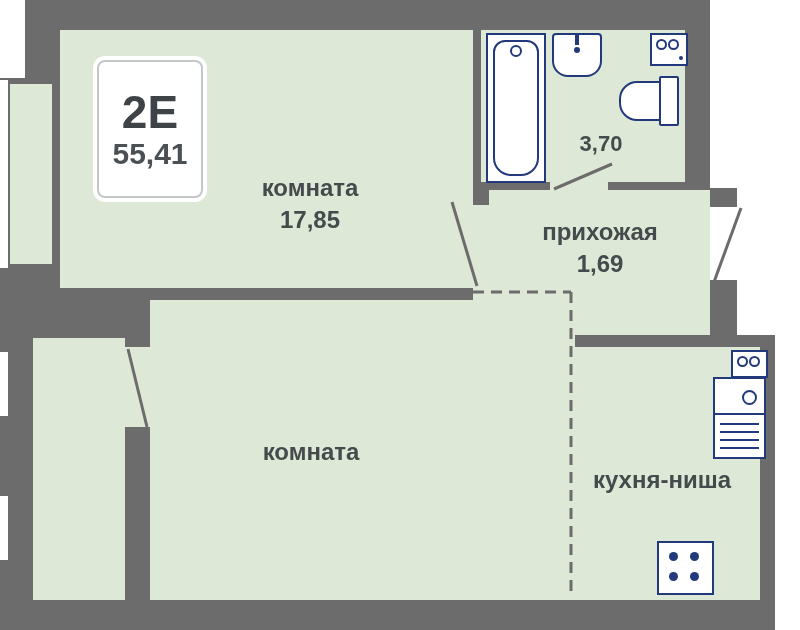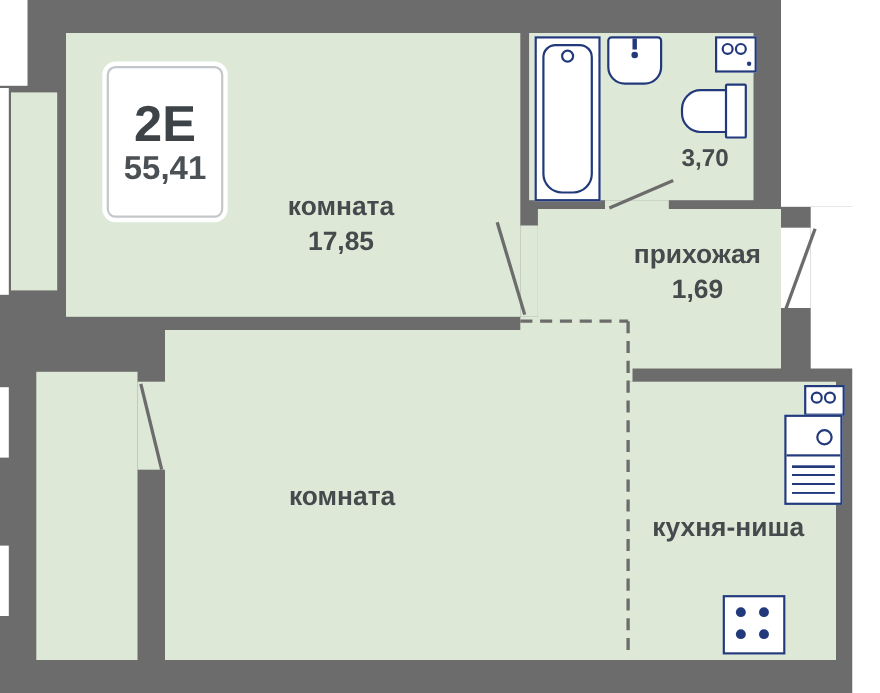--- a/index.html
+++ b/index.html
@@ -5,21 +5,21 @@
   html,body{margin:0;padding:0;background:#fff;}
   #stage{position:relative;width:800px;height:630px;background:#ffffff;
          font-family:"Liberation Sans",sans-serif;overflow:hidden;}
   .abs{position:absolute;}
   .wall{background:#6c6c6c;}
   .room{background:#dde9d6;}
   .white{background:#ffffff;}
   .label{position:absolute;transform:translateX(-50%);text-align:center;
          color:#454a4d;font-weight:700;font-size:24px;line-height:32px;white-space:nowrap;}
   .label.small{font-size:20px;line-height:30px;}
-  .label.single{font-size:22px;margin-left:40px;}
+  .label.single{font-size:22px;}
   
   .badge{background:#fff;border-radius:12px;}
   .badge-inner{position:absolute;inset:4px;border:2px solid #c3c7c9;border-radius:8px;
                display:flex;flex-direction:column;align-items:center;justify-content:center;gap:4px;}
   .badge-type{font-size:46px;font-weight:700;color:#3d4347;line-height:1;}
   .badge-area{font-size:30px;font-weight:700;color:#4a5054;line-height:1;}
   
   .fix{background:#fff;border:2px solid #223a7c;}
   .tub-inner{position:absolute;left:5px;right:5px;top:5px;bottom:5px;
              border:2px solid #223a7c;border-radius:12px 12px 18px 18px;}
@@ -115,21 +115,21 @@
     </div>
   </div>
 
   <div class="label" style="left:310px;top:172px">
     <div>комната</div>
     <div>17,85</div>
   </div>
   <div class="label single" style="left:601px;top:128px">
     <div>3,70</div>
   </div>
-  <div class="label" style="left:634px;top:216px">
+  <div class="label" style="left:600px;top:216px">
     <div>прихожая</div>
     <div>1,69</div>
   </div>
   <div class="label" style="left:311px;top:436px">
     <div>комната</div>
   </div>
   <div class="label" style="left:662px;top:464px">
     <div>кухня-ниша</div>
   </div>
 

